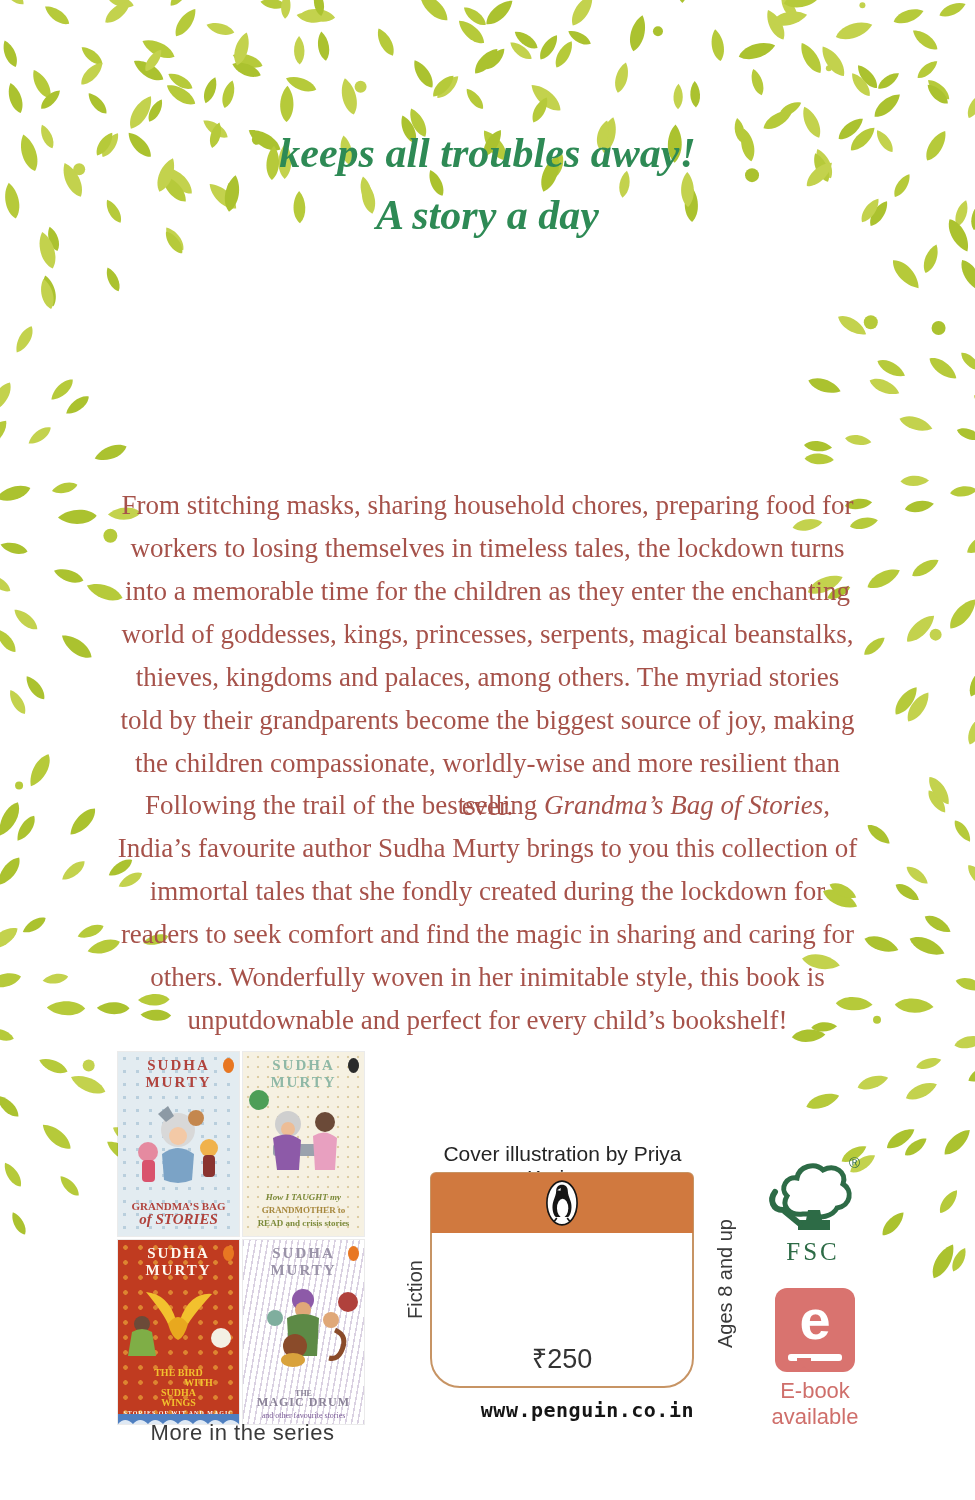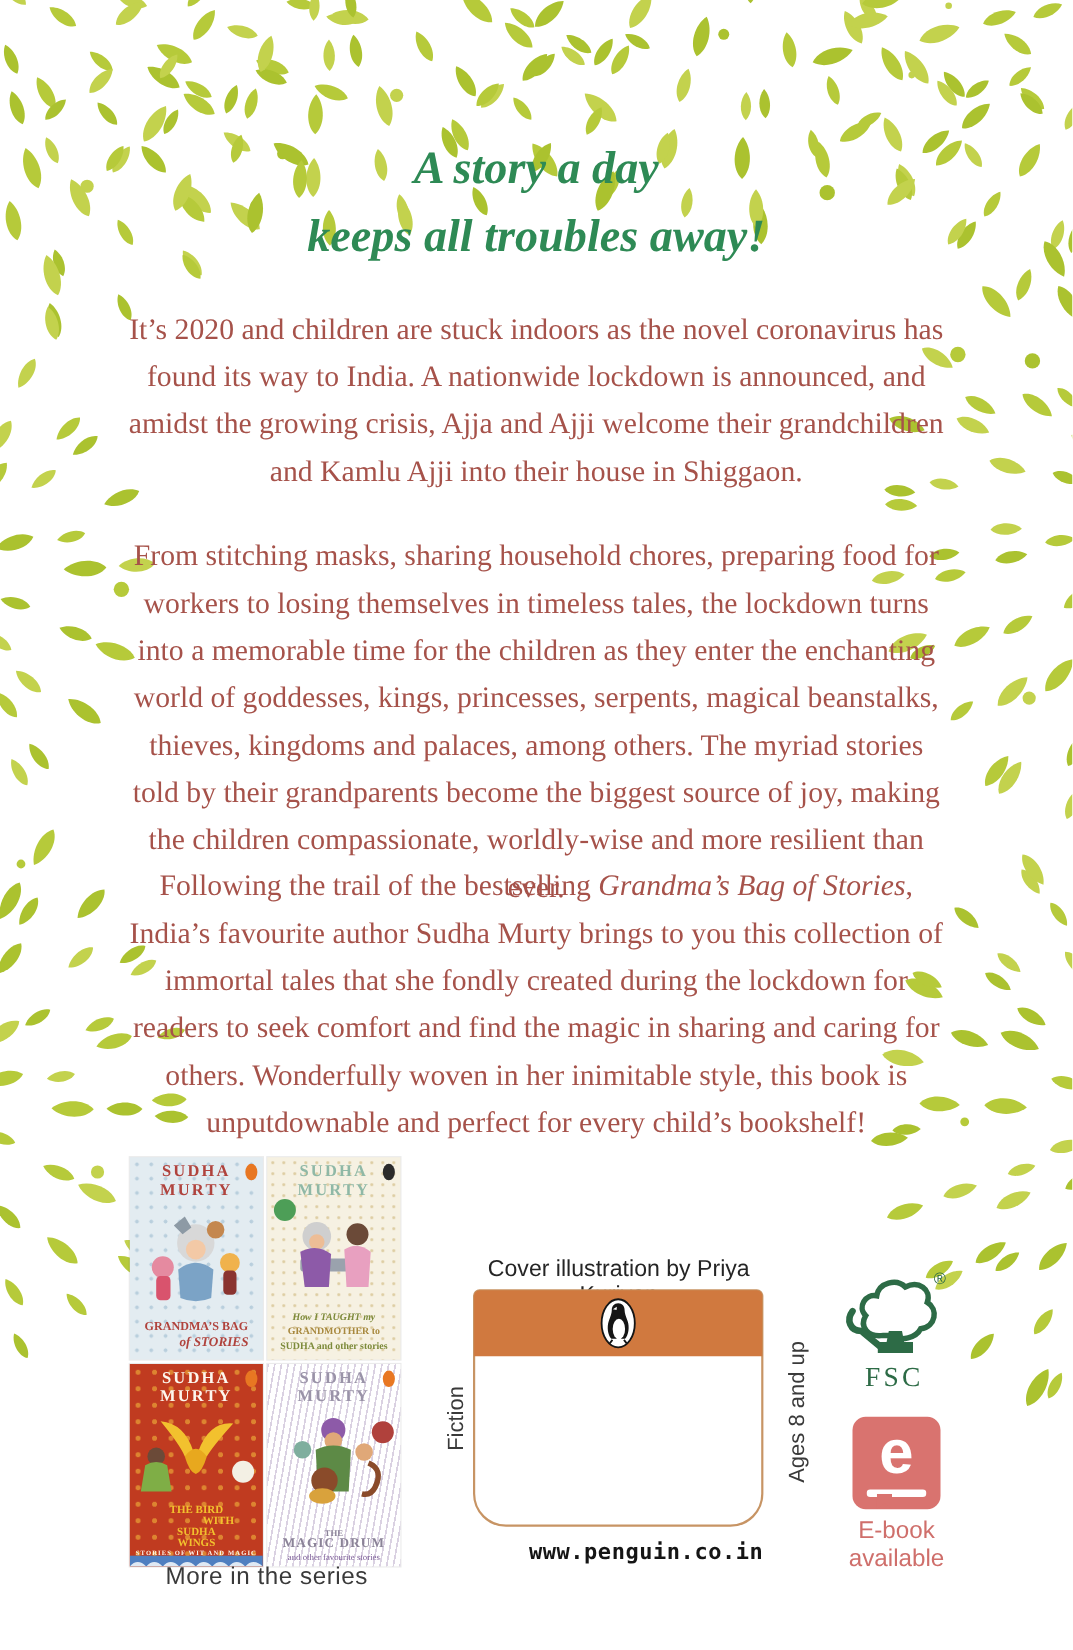--- a/index.html
+++ b/index.html
@@ -392,25 +392,24 @@
       <path d="M0 0 C9 -8 26 -9 34 -1 C27 8 9 8 0 0 Z" transform="translate(837.078202051495 1026.2900017882043) rotate(178.57538461538456) scale(0.76)" fill="#abc22f"></path>
       <path d="M0 0 C9 -8 26 -9 34 -1 C27 8 9 8 0 0 Z" transform="translate(839.8500038212389 965.58511773636) rotate(192.27230769230763) scale(1.13)" fill="#c3d24d"></path>
       <path d="M0 0 C9 -8 26 -9 34 -1 C27 8 9 8 0 0 Z" transform="translate(857.1514028360039 906.5869019964666) rotate(205.9692307692307) scale(1.1)" fill="#b6ca3a"></path>
       <path d="M0 0 C9 -8 26 -9 34 -1 C27 8 9 8 0 0 Z" transform="translate(856.1836305968577 897.4198001342252) rotate(207.66615384615378) scale(0.87)" fill="#b6ca3a"></path>
       <path d="M0 0 C9 -8 26 -9 34 -1 C27 8 9 8 0 0 Z" transform="translate(889.6065989559442 843.5588346842036) rotate(221.36307692307685) scale(0.84)" fill="#abc22f"></path>
       <path d="M0 0 C9 -8 26 -9 34 -1 C27 8 9 8 0 0 Z" transform="translate(945.1022680773791 812.6026825542812) rotate(235.05999999999992) scale(0.81)" fill="#c3d24d"></path>
       <path d="M0 0 C9 -8 26 -9 34 -1 C27 8 9 8 0 0 Z" transform="translate(948.566418423163 804.2210807276388) rotate(236.756923076923) scale(0.98)" fill="#c3d24d"></path>
     </svg>
 
   <div class="tagline">
+    <div>keeps all troubles away!</div>
     <div>A story a day</div>
-    <div>keeps all troubles away!</div>
   </div>
 
-  <p class="syn p1">It’s 2020 and children are stuck indoors as the novel coronavirus has found its way to India. A nationwide lockdown is announced, and amidst the growing crisis, Ajja and Ajji welcome their grandchildren and Kamlu Ajji into their house in Shiggaon.</p>
   <p class="syn p2">From stitching masks, sharing household chores, preparing food for workers to losing themselves in timeless tales, the lockdown turns into a memorable time for the children as they enter the enchanting world of goddesses, kings, princesses, serpents, magical beanstalks, thieves, kingdoms and palaces, among others. The myriad stories told by their grandparents become the biggest source of joy, making the children compassionate, worldly-wise and more resilient than ever.</p>
   <p class="syn p3"><span>Following the trail of the bestselling </span><em>Grandma’s Bag of Stories</em><span>, India’s favourite author Sudha Murty brings to you this collection of immortal tales that she fondly created during the lockdown for readers to seek comfort and find the magic in sharing and caring for others. Wonderfully woven in her inimitable style, this book is unputdownable and perfect for every child’s bookshelf!</span></p>
 
   <div class="books">
 
     <div class="cover cv1">
       <div class="cov-author">
         <div>SUDHA</div>
         <div>MURTY</div>
       </div>
@@ -420,41 +419,41 @@
           <circle cx="60" cy="40" r="9" fill="#f3c9a6"></circle>
         <path d="M44 58 Q60 46 76 58 L74 84 Q60 90 46 84 Z" fill="#7ba3c6"></path>
         <circle cx="30" cy="56" r="10" fill="#e58aa0"></circle>
           <rect x="24" y="64" width="13" height="22" rx="4" fill="#d9536d"></rect>
         <circle cx="91" cy="52" r="9" fill="#f0b24c"></circle>
           <rect x="85" y="59" width="12" height="22" rx="4" fill="#8a3430"></rect>
         <circle cx="78" cy="22" r="8" fill="#c4874e"></circle>
           <path d="M40 18 l10 -8 6 10 -8 6z" fill="#8d9aa5"></path>
       </svg>
       <div class="cov-title" style="bottom:24px;font-size:11px;color:#b0433d;">GRANDMA’S BAG</div>
-      <div class="cov-title" style="bottom:8px;font-size:12px;color:#b0433d;font-style:italic;padding-left:16px;">of STORIES</div>
+      <div class="cov-title" style="bottom:8px;font-size:15px;color:#b0433d;font-style:italic;">of STORIES</div>
     </div>
 
     <div class="cover cv2">
       <div class="cov-author">
         <div>SUDHA</div>
         <div>MURTY</div>
       </div>
       <span class="puffin"></span>
       <span class="badge" style="left:6px;top:38px;background:#4d9e57;"></span>
       <svg class="illus" style="top:44px;height:88px;" viewBox="0 0 121 88">
         <rect x="30" y="48" width="58" height="12" rx="3" fill="#9aa2ad"></rect>
         <circle cx="45" cy="28" r="13" fill="#cfcfcf"></circle>
           <circle cx="45" cy="33" r="7" fill="#edbd96"></circle>
         <path d="M30 42 Q45 34 58 44 L56 74 H34 Z" fill="#8d5aa8"></path>
         <circle cx="82" cy="26" r="10" fill="#6b4a38"></circle>
         <path d="M70 40 Q82 32 94 42 L92 74 H72 Z" fill="#e8a0c0"></path>
       </svg>
       <div class="cov-title" style="bottom:34px;font-size:9px;color:#7c8a3a;font-style:italic;">How I TAUGHT my</div>
       <div class="cov-title" style="bottom:21px;font-size:9px;color:#a8893f;">GRANDMOTHER to</div>
-      <div class="cov-title" style="bottom:8px;font-size:9px;color:#7c8a3a;">SUDHA and other stories</div>
+      <div class="cov-title" style="bottom:8px;font-size:9px;color:#7c8a3a;">READ and crisis stories</div>
     </div>
 
     <div class="cover cv3">
       <div class="cov-author">
         <div>SUDHA</div>
         <div>MURTY</div>
       </div>
       <span class="puffin"></span>
       <span class="badge" style="right:8px;top:88px;background:#f3f0e4;"></span>
       <svg class="illus" style="top:40px;height:80px;" viewBox="0 0 121 80">
@@ -505,20 +504,21 @@
   <div class="pricebox">
     <div class="band">
       <svg width="38" height="50" viewBox="0 0 36 48">
         <ellipse cx="18" cy="24" rx="14.5" ry="21" fill="#ffffff" stroke="#151515" stroke-width="1.6"></ellipse>
         <path d="M18 6.5 c-3.6 0 -5.6 2.6 -5.6 6.2 c0 2.6 -1.1 5.2 -2.6 9.3 c-1.8 5 -0.9 12.4 2.2 15.5 h12 c3.1 -3.1 4 -10.5 2.2 -15.5 c-1.5 -4.1 -2.6 -6.7 -2.6 -9.3 c0 -3.6 -2 -6.2 -5.6 -6.2 z" fill="#151515"></path>
         <ellipse cx="18.6" cy="29" rx="5.4" ry="9" fill="#ffffff"></ellipse>
         <path d="M13 38.5 l-2.4 3 M23 38.5 l2.4 3" stroke="#151515" stroke-width="1.6"></path>
         <path d="M16.8 9.5 l-3.4 2.2 3.2 0.6 z" fill="#ffffff"></path>
       </svg>
     </div>
+    <div class="price">₹250</div>
   </div>
 
   <div class="vlabel fiction">Fiction</div>
   <div class="vlabel ages">Ages 8 and up</div>
   <div class="website">www.penguin.co.in</div>
 
   <div class="fsc">
     <span class="mark">®</span>
     <svg width="92" height="74" viewBox="0 0 92 74">
       <path d="M36 56 C22 58 14 48 20 38 C12 30 20 18 30 20 C32 8 48 4 56 12 C68 6 80 14 76 26 C86 32 84 48 70 50 C66 58 52 62 44 56 Z" fill="none" stroke="#2d6b46" stroke-width="5"></path>

